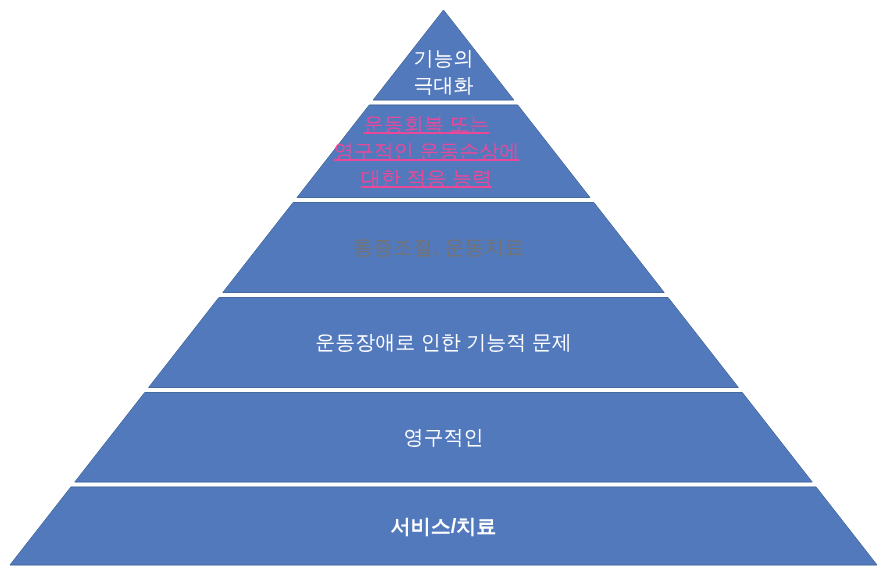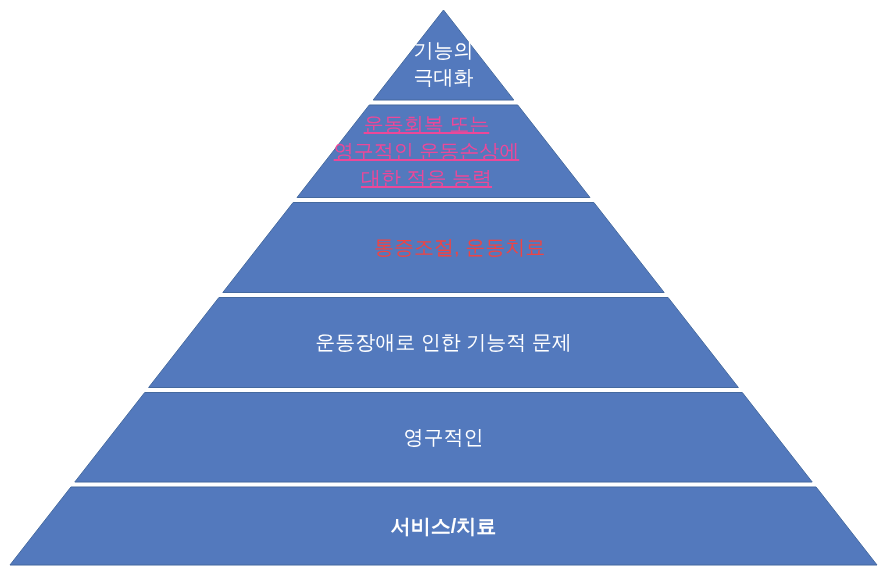--- a/index.html
+++ b/index.html
@@ -32,21 +32,21 @@
     text-align: center;
     font-size: 20px;
     line-height: 27px;
     font-weight: 400;
     letter-spacing: 0;
     pointer-events: none;
     white-space: nowrap;
   }
   .level-label.apex {
     justify-content: flex-end;
-    padding-bottom: 9px;
+    padding-bottom: 1px;
     box-sizing: border-box;
   }
 </style>
 </head>
 <body>
 
 <div class="stage">
   <svg class="pyramid-svg" id="pyramid-svg" viewBox="0 0 887 572" xmlns="http://www.w3.org/2000/svg">
       <polygon points="443.5,10 443.5,10 513.799,100 373.201,100" fill="#5379BD" stroke="#44699F" stroke-width="1"></polygon>
       <polygon points="369.2955,105 517.7045,105 589.95625,197.5 297.04375,197.5" fill="#5379BD" stroke="#44699F" stroke-width="1"></polygon>
@@ -58,21 +58,21 @@
   <div id="labels">
       <div class="level-label apex" style="left: 373.201px; top: 10px; width: 140.598px; height: 90px; color: rgb(255, 255, 255);">
         <div>기능의</div>
         <div>극대화</div>
       </div>
       <div class="level-label" style="left: 280px; top: 105px; width: 292.913px; height: 92.5px; color: #ec4899; text-decoration: underline;">
         <div>운동회복 또는</div>
         <div>영구적인 운동손상에</div>
         <div>대한 적응 능력</div>
       </div>
-      <div class="level-label" style="left: 239px; top: 202.5px; width: 441.322px; height: 90px; color: #ef4444;">
+      <div class="level-label" style="left: 218px; top: 202.5px; width: 441.322px; height: 90px; color: #737373;">
         <div>통증조절, 운동치료</div>
       </div>
       <div class="level-label" style="left: 148.635px; top: 297.5px; width: 589.731px; height: 90px; color: rgb(255, 255, 255); text-align: center;">
         <div>운동장애로 인한 기능적 문제</div>
       </div>
       <div class="level-label" style="left: 74.8208px; top: 392.5px; width: 737.358px; height: 89.5px; color: rgb(255, 255, 255);">
         <div>영구적인</div>
       </div>
       <div class="level-label" style="left: 9.9895px; top: 487px; width: 867.021px; height: 78px; color: rgb(255, 255, 255); font-weight: bold;">
         <div>서비스/치료</div>

